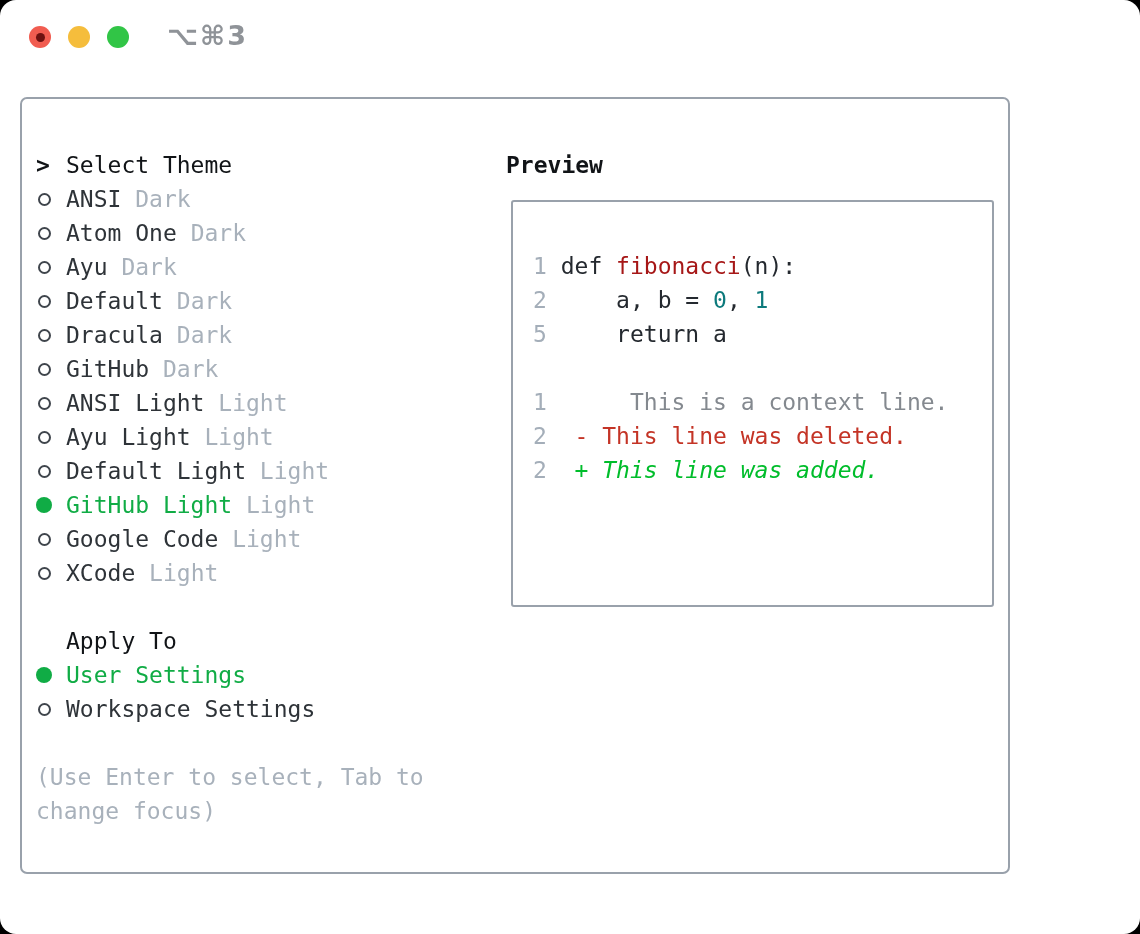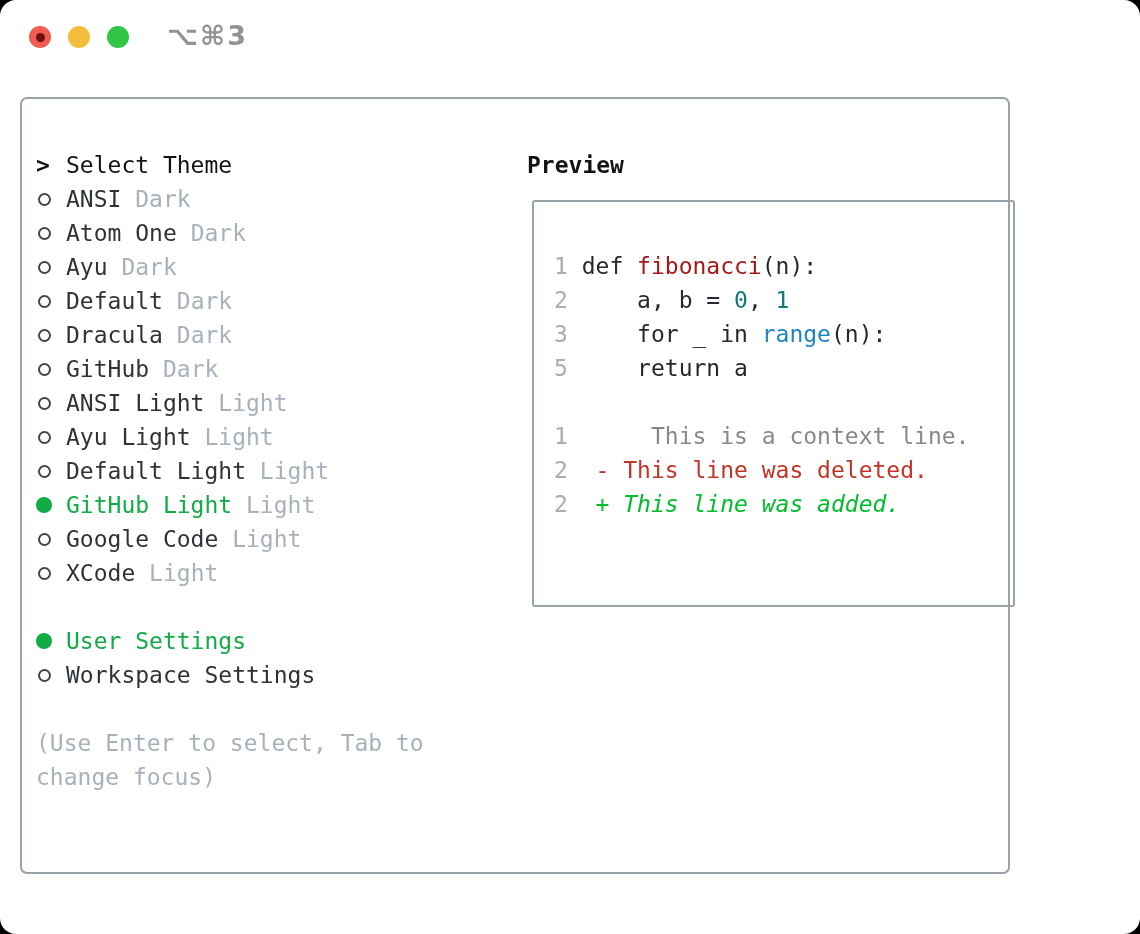--- a/index.html
+++ b/index.html
@@ -26,21 +26,21 @@
     color:var(--title_gray);
   }
   
   .panel{
     position:absolute;left:20px;top:97px;
     width:990px;height:777px;box-sizing:border-box;
     border:2px solid var(--border_gray);border-radius:7px;
     background:#fff;
   }
   .left-col{position:absolute;left:14px;top:49px;width:430px;}
-  .right-col{position:absolute;left:505px;top:49px;}
+  .right-col{position:absolute;left:484px;top:49px;}
 
   .row{display:flex;align-items:center;height:34px;font-size:23px;line-height:34px;white-space:pre;}
   .marker{width:30px;display:flex;align-items:center;flex:0 0 30px;}
   .prompt{font-weight:bold;color:var(--header_black);}
   .radio{width:13px;height:13px;box-sizing:border-box;border:2.5px solid var(--radio_ring);border-radius:50%;margin-left:2px;}
   .selected .radio{width:16px;height:16px;border:none;background:var(--accent_green);margin-left:0;}
   .row-label{color:var(--text_dark);}
   .header-label{font-weight:normal;color:var(--header_black);}
   .selected .row-label{color:var(--accent_green);}
   .apply-header .row-label{color:var(--header_black);}
@@ -144,40 +144,43 @@
         <span class="variant">Light</span>
       </div>
       <div class="row">
         <span class="marker"><span class="radio"></span></span>
         <span class="row-label">XCode</span>
         <span class="variant">Light</span>
       </div>
 
       <div class="spacer"></div>
 
+      <div class="row apply-header">
+        <span class="marker"></span>
+        <span class="row-label">Apply To</span>
+      </div>
       <div class="row selected">
         <span class="marker"><span class="radio"></span></span>
         <span class="row-label">User Settings</span>
       </div>
       <div class="row">
         <span class="marker"><span class="radio"></span></span>
         <span class="row-label">Workspace Settings</span>
       </div>
 
       <div class="spacer"></div>
 
       <div class="hint">(Use Enter to select, Tab to change focus)</div>
     </div>
 
     <div class="right-col">
       <div class="preview-title">Preview</div>
       <div class="preview-box">
           <div class="pline"><span class="ln">1</span><span class="c-plain">def </span><span class="c-func">fibonacci</span><span class="c-plain">(n):</span></div>
           <div class="pline"><span class="ln">2</span><span class="c-plain">    a, b = </span><span class="c-number">0</span><span class="c-plain">, </span><span class="c-number">1</span></div>
-          <div class="pline"><span class="ln">3</span><span class="c-plain">    for _ in </span><span class="c-builtin">range</span><span class="c-plain">(n):</span></div>
           <div class="pline"><span class="ln">5</span><span class="c-plain">    return a</span></div>
           <div class="pline"><span class="ln"></span></div>
           <div class="pline"><span class="ln">1</span><span class="c-context">     This is a context line.</span></div>
           <div class="pline"><span class="ln">2</span><span class="c-deleted"> - This line was deleted.</span></div>
           <div class="pline"><span class="ln">2</span><span class="c-added"> + This line was added.</span></div>
         </div>
     </div>
 
   </div>
 </div>

